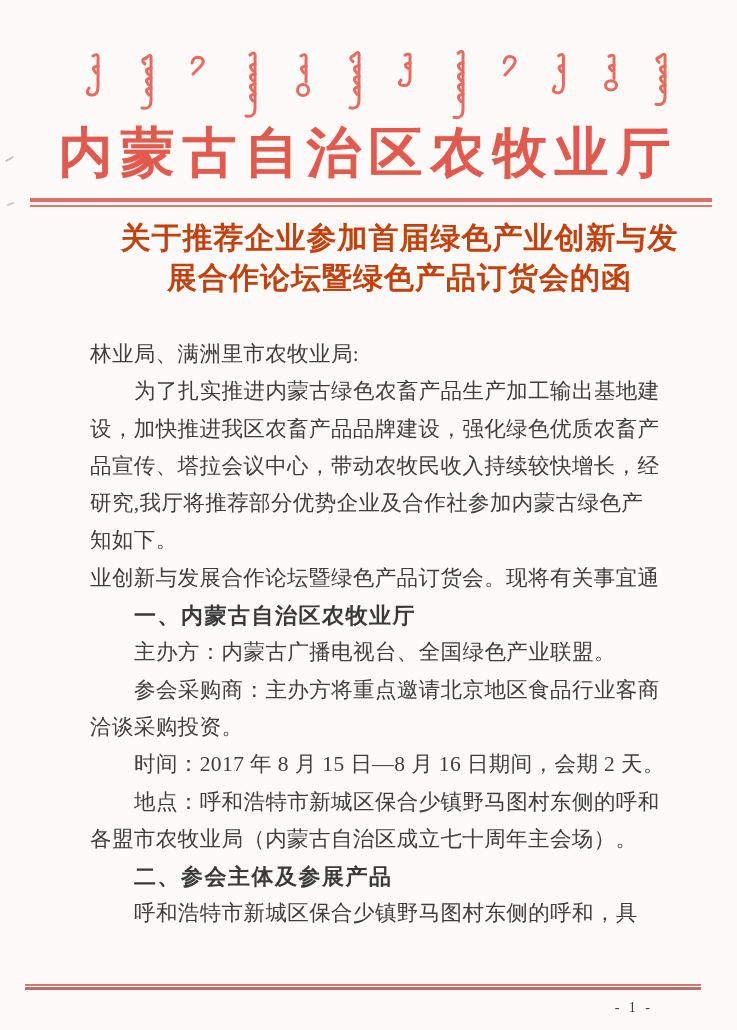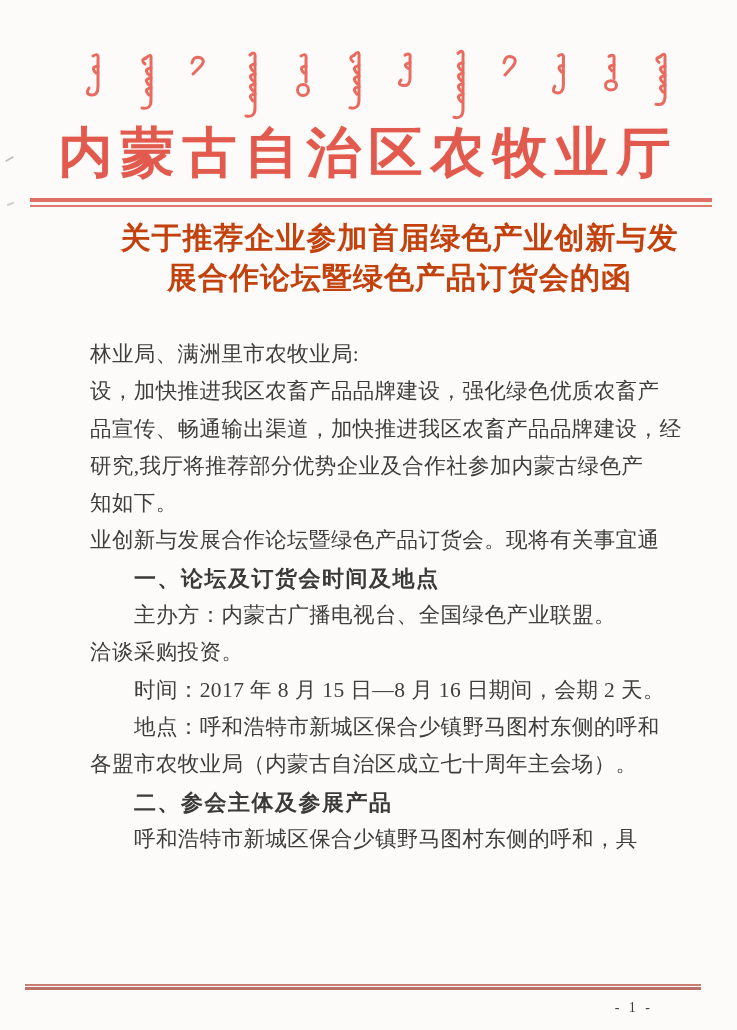--- a/index.html
+++ b/index.html
@@ -113,27 +113,29 @@
     <div class="thin"></div>
   </div>
 
   <div class="doc-title">
     <div>关于推荐企业参加首届绿色产业创新与发</div>
     <div>展合作论坛暨绿色产品订货会的函</div>
   </div>
 
   <div class="body-text">
     <div class="line">林业局、满洲里市农牧业局:</div>
+    <div class="line indent">为了扎实推进内蒙古绿色农畜产品生产加工输出基地建</div>
     <div class="line">设，加快推进我区农畜产品品牌建设，强化绿色优质农畜产</div>
-    <div class="line">品宣传、畅通输出渠道，加快推进我区农畜产品品牌建设，经</div>
+    <div class="line">品宣传、塔拉会议中心，带动农牧民收入持续较快增长，经</div>
     <div class="line">研究,我厅将推荐部分优势企业及合作社参加内蒙古绿色产</div>
     <div class="line">知如下。</div>
     <div class="line">业创新与发展合作论坛暨绿色产品订货会。现将有关事宜通</div>
-    <div class="line indent heading">一、论坛及订货会时间及地点</div>
+    <div class="line indent heading">一、内蒙古自治区农牧业厅</div>
     <div class="line indent">主办方：内蒙古广播电视台、全国绿色产业联盟。</div>
+    <div class="line indent">参会采购商：主办方将重点邀请北京地区食品行业客商</div>
     <div class="line">洽谈采购投资。</div>
     <div class="line indent">时间：2017 年 8 月 15 日—8 月 16 日期间，会期 2 天。</div>
     <div class="line indent">地点：呼和浩特市新城区保合少镇野马图村东侧的呼和</div>
     <div class="line">各盟市农牧业局（内蒙古自治区成立七十周年主会场）。</div>
     <div class="line indent heading">二、参会主体及参展产品</div>
     <div class="line indent">呼和浩特市新城区保合少镇野马图村东侧的呼和，具</div>
   </div>
 
   <div class="footer-rule">
     <div class="f1"></div>

